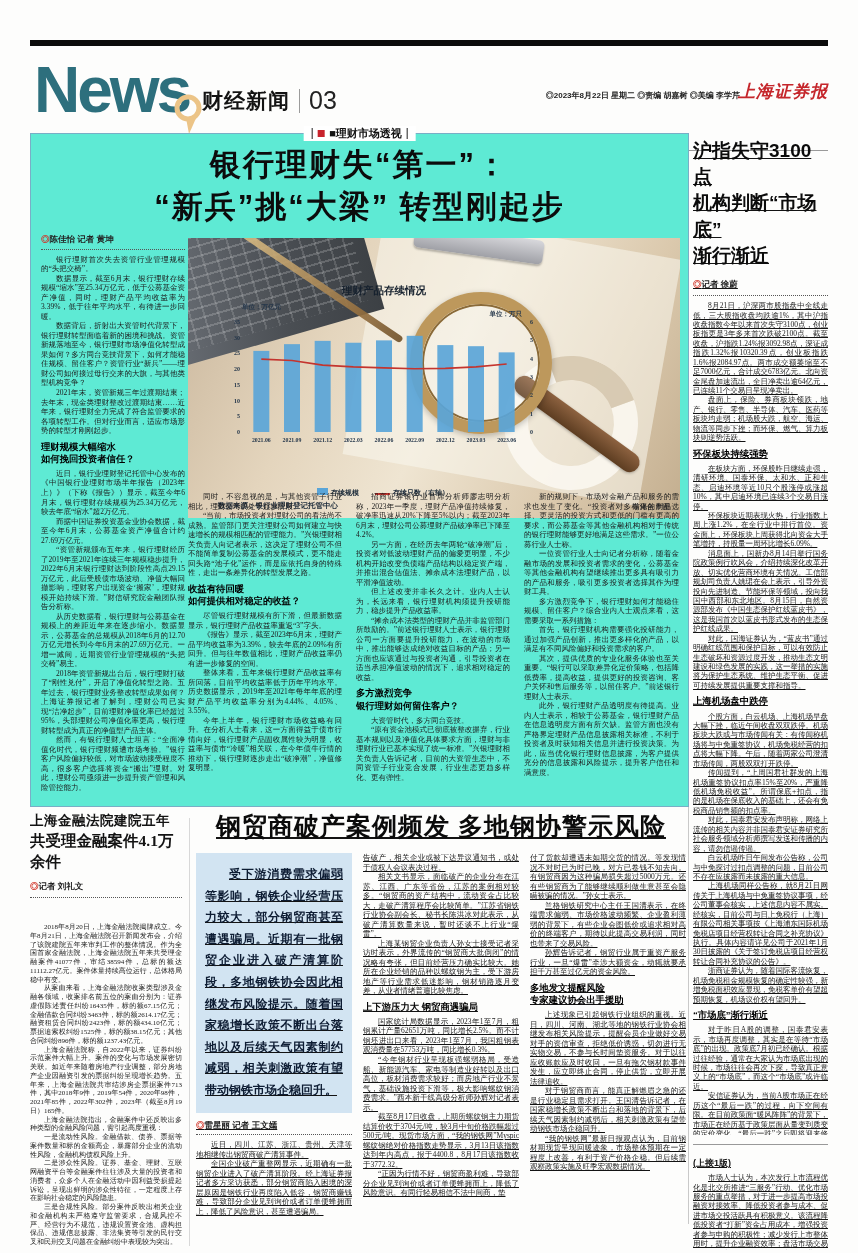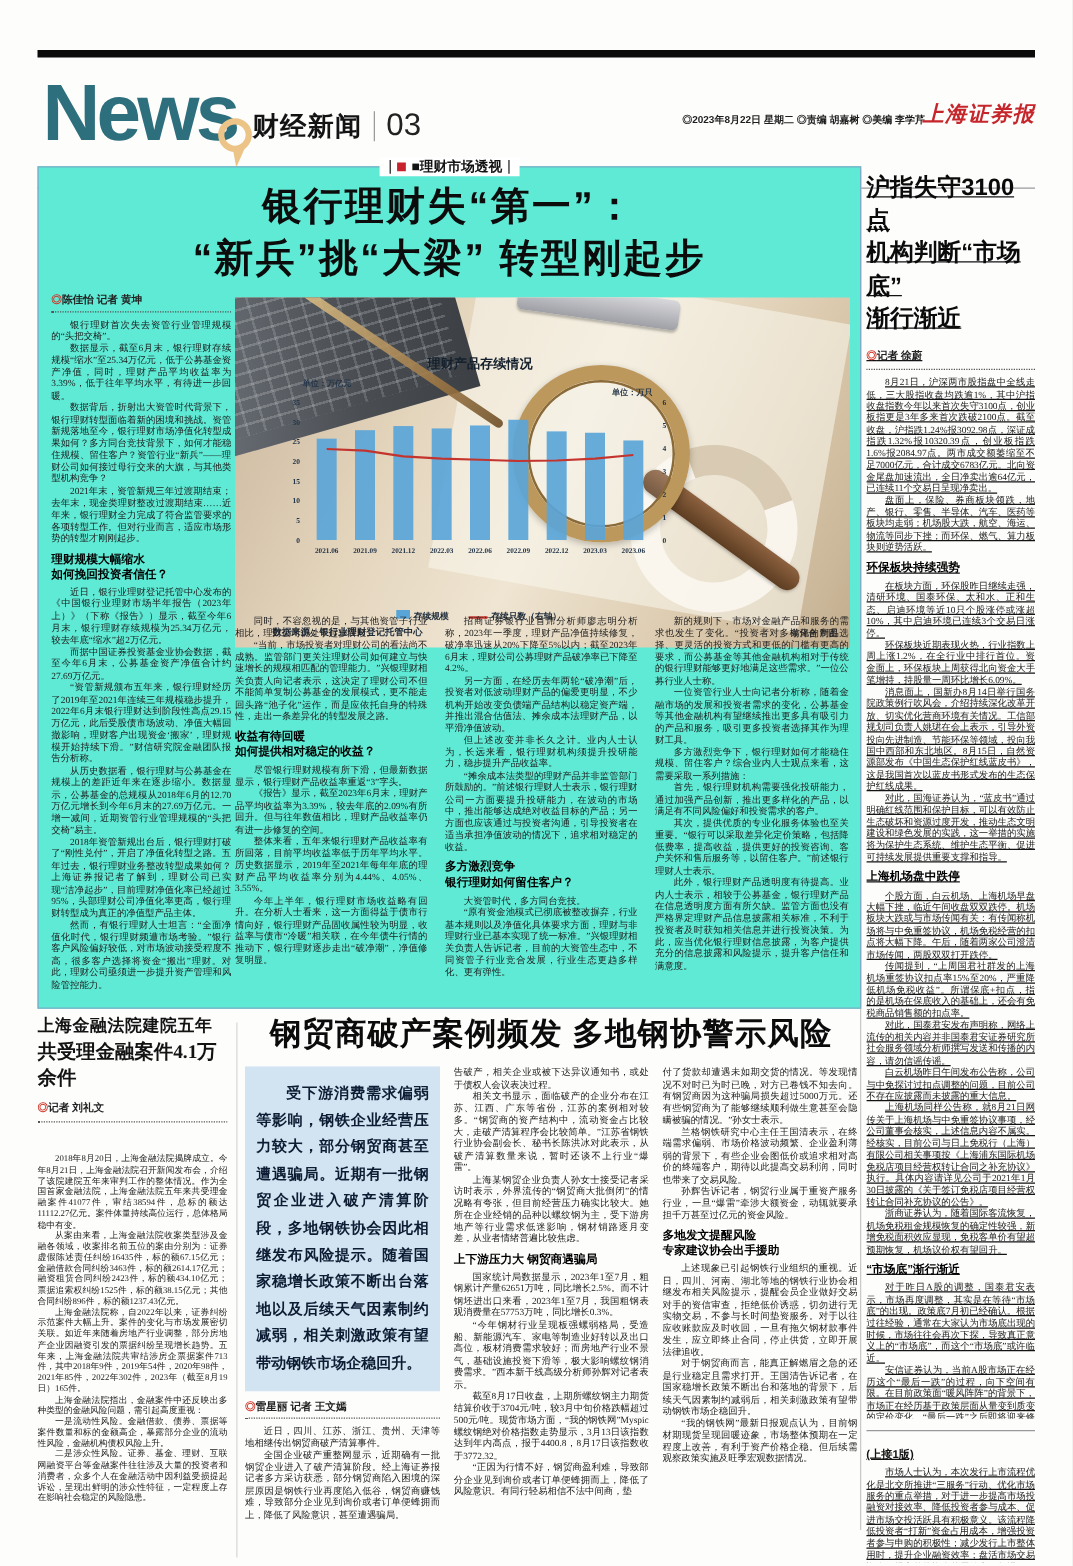--- a/index.html
+++ b/index.html
@@ -81,21 +81,21 @@
   .m-body{font-size:7.5px;line-height:1.26;text-align:justify;height:834px;overflow:hidden;color:#1a1a1a;}
   .m-rule{height:1px;background:#999;margin:9px 0 12px;}
   .cont-label{font-family:"Liberation Sans",sans-serif;font-weight:900;font-size:9px;display:block;margin-bottom:3px;}
   .cont-body{font-size:7.5px;line-height:1.26;text-align:justify;color:#1a1a1a;}
   
   .court{position:absolute;left:30px;top:812px;width:152px;height:440px;overflow:hidden;}
   .c-hl1{margin:0;font-family:Liberation Serif, serif;font-size:13.5px;font-weight:900;letter-spacing:.5px;}
   .c-hl2{margin:1px 0 8px;font-family:Liberation Serif, serif;font-size:15.5px;font-weight:900;}
   .c-body{font-size:7px;line-height:1.25;text-align:justify;color:#1a1a1a;margin-top:25px;}
   
-  .steel{position:absolute;left:196px;top:810px;width:490px;height:443px;overflow:hidden;}
+  .steel{position:absolute;left:196px;top:810px;width:490px;height:443px;overflow:hidden;text-decoration:underline;}
   .steel-hl{margin:0 0 10px;text-align:center;font-family:"Liberation Sans",sans-serif;
             font-size:25px;font-weight:900;letter-spacing:1px;color:#0b0b0b;}
   .steel-cols{display:flex;gap:11px;}
   .scol{width:156px;font-size:7.5px;line-height:1.27;text-align:justify;height:396px;overflow:hidden;color:#1a1a1a;}
   .intro-box{background:#d2e4f2;padding:11px 9px;font-size:12px;font-weight:bold;line-height:1.8;
              text-indent:2em;color:#0d1c33;margin-bottom:7px;}
 </style>
 </head>
 <body>
 
@@ -271,20 +271,21 @@
     <h3 class="c-hl1">上海金融法院建院五年</h3>
     <h3 class="c-hl2">共受理金融案件4.1万余件</h3>
     <div class="byline">◎记者 刘礼文</div>
     <div class="c-body">
         <p class="para p">2018年8月20日，上海金融法院揭牌成立。今年8月21日，上海金融法院召开新闻发布会，介绍了该院建院五年来审判工作的整体情况。作为全国首家金融法院，上海金融法院五年来共受理金融案件41077件，审结38594件，总标的额达11112.27亿元。案件体量持续高位运行，总体格局稳中有变。</p>
         <p class="para p">从案由来看，上海金融法院收案类型涉及金融各领域，收案排名前五位的案由分别为：证券虚假陈述责任纠纷16435件，标的额67.15亿元；金融借款合同纠纷3463件，标的额2614.17亿元；融资租赁合同纠纷2423件，标的额434.10亿元；票据追索权纠纷1525件，标的额38.15亿元；其他合同纠纷896件，标的额1237.43亿元。</p>
         <p class="para p">上海金融法院称，自2022年以来，证券纠纷示范案件大幅上升。案件的变化与市场发展密切关联。如近年来随着房地产行业调整，部分房地产企业因融资引发的票据纠纷呈现增长趋势。五年来，上海金融法院共审结涉房企票据案件713件，其中2018年9件，2019年54件，2020年98件，2021年85件，2022年302件，2023年（截至8月19日）165件。</p>
         <p class="para p">上海金融法院指出，金融案件中还反映出多种类型的金融风险问题，需引起高度重视：</p>
         <p class="para p">一是流动性风险。金融借款、债券、票据等案件数量和标的金额高企，暴露部分企业的流动性风险，金融机构债权风险上升。</p>
         <p class="para p">二是涉众性风险。证券、基金、理财、互联网融资平台等金融案件往往涉及大量的投资者和消费者，众多个人在金融活动中因利益受损提起诉讼，呈现出鲜明的涉众性特征，一定程度上存在影响社会稳定的风险隐患。</p>
+        <p class="para p">三是合规性风险。部分案件反映出相关企业和金融机构未严格遵守监管要求，合规风控不严、经营行为不规范，违规设置资金池、虚构担保品、违规信息披露、非法集资等引发的民行交叉和民刑交叉问题在金融纠纷中表现较为突出。</p>
       </div>
   </section>
 
   <section class="steel">
     <h2 class="steel-hl">钢贸商破产案例频发  多地钢协警示风险</h2>
     <div class="steel-cols">
       <div class="scol">
         <div class="intro-box">受下游消费需求偏弱等影响，钢铁企业经营压力较大，部分钢贸商甚至遭遇骗局。近期有一批钢贸企业进入破产清算阶段，多地钢铁协会因此相继发布风险提示。随着国家稳增长政策不断出台落地以及后续天气因素制约减弱，相关刺激政策有望带动钢铁市场企稳回升。</div>
         <div class="byline">◎雷星丽 记者 王文嫣</div>
         <div>

